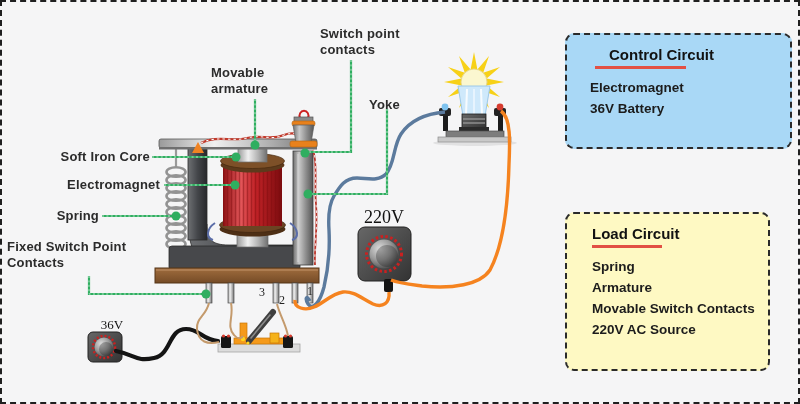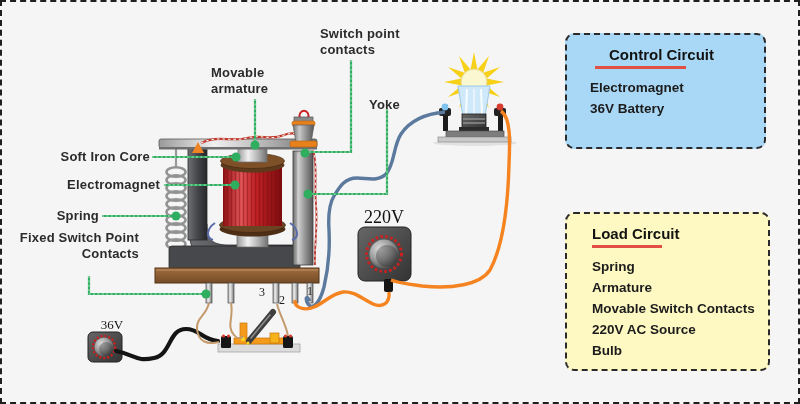--- a/index.html
+++ b/index.html
@@ -15,21 +15,21 @@
   .serifv{
     position:absolute;font-family:"Liberation Serif",serif;font-weight:normal;color:#111;
     text-align:center;
   }
   .pinnum{
     position:absolute;font-family:"Liberation Serif",serif;font-size:12px;color:#222;
   }
   .infobox{
     position:absolute;box-sizing:border-box;border:2px dashed #2a2a2a;border-radius:9px;
   }
-  #controlBox{left:563px;top:31px;width:201px;height:116px;background:#a9d8f6;}
+  #controlBox{left:563px;top:31px;width:227px;height:116px;background:#a9d8f6;}
   #loadBox{left:563px;top:210px;width:205px;height:159px;background:#fef9c3;}
   .boxtitle{font-size:15px;font-weight:bold;color:#121212;margin:11px 0 0 0;}
   #controlBox .boxtitle{margin-left:42px;}
   #loadBox .boxtitle{margin-left:25px;}
   .underline{height:2.5px;background:#e25044;margin-top:3px;}
   #controlBox .underline{width:91px;margin-left:28px;}
   #loadBox .underline{width:70px;margin-left:25px;}
   .items{margin:8px 0 0 0;padding:0;list-style:none;font-size:13.5px;font-weight:bold;color:#1c1c1c;}
   #controlBox .items{margin-left:23px;}
   #controlBox .items li{line-height:21.5px;}
@@ -283,21 +283,21 @@
   </svg>
 
   <div class="lbl" style="left:318px;top:24px;width:100px;">Switch point
 contacts</div>
   <div class="lbl" style="left:209px;top:63px;width:90px;text-align:left;">Movable
 armature</div>
   <div class="lbl" style="left:367px;top:85px;margin-top:10px;">Yoke</div>
   <div class="lbl" style="left:36px;top:147px;width:112px;text-align:right;">Soft Iron Core</div>
   <div class="lbl" style="left:36px;top:175px;width:122px;text-align:right;">Electromagnet</div>
   <div class="lbl" style="left:36px;top:206px;width:61px;text-align:right;">Spring</div>
-  <div class="lbl" style="left:5px;top:228px;width:132px;text-align:right;">Fixed Switch Point
+  <div class="lbl" style="left:5px;top:237px;width:132px;text-align:left;">Fixed Switch Point
 Contacts</div>
 
   <div class="serifv" style="left:356px;top:205px;width:52px;font-size:18px;">220V</div>
   <div class="serifv" style="left:96px;top:315px;width:28px;font-size:13px;">36V</div>
 
   <div class="pinnum" style="left:257px;top:283px;">3</div>
   <div class="pinnum" style="left:277px;top:291px;">2</div>
   <div class="pinnum" style="left:305px;top:282px;">1</div>
 
   <div class="infobox" id="controlBox">
@@ -310,17 +310,16 @@
   </div>
 
   <div class="infobox" id="loadBox">
     <div class="boxtitle">Load Circuit</div>
     <div class="underline"></div>
     <ul class="items">
       <li>Spring</li>
       <li>Armature</li>
       <li>Movable Switch Contacts</li>
       <li>220V AC Source</li>
-      <li>Bulb</li>
     </ul>
   </div>
 
 </div>
 
 </body></html>

